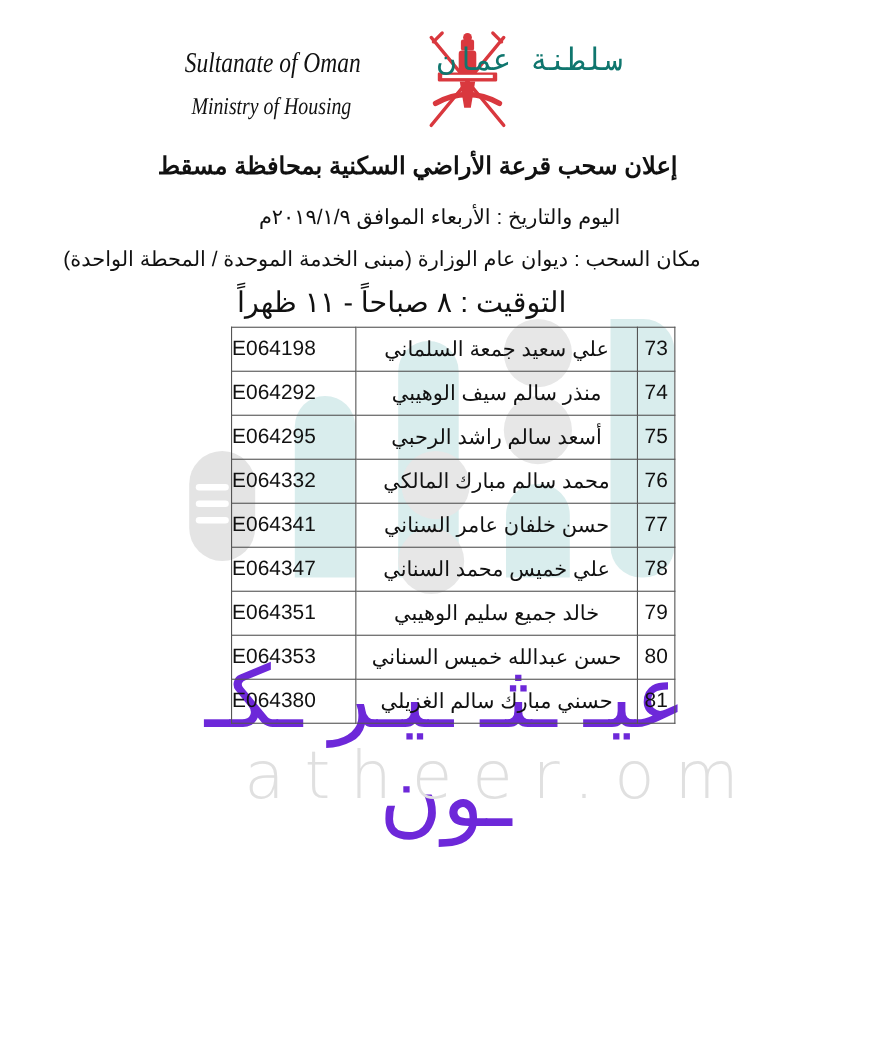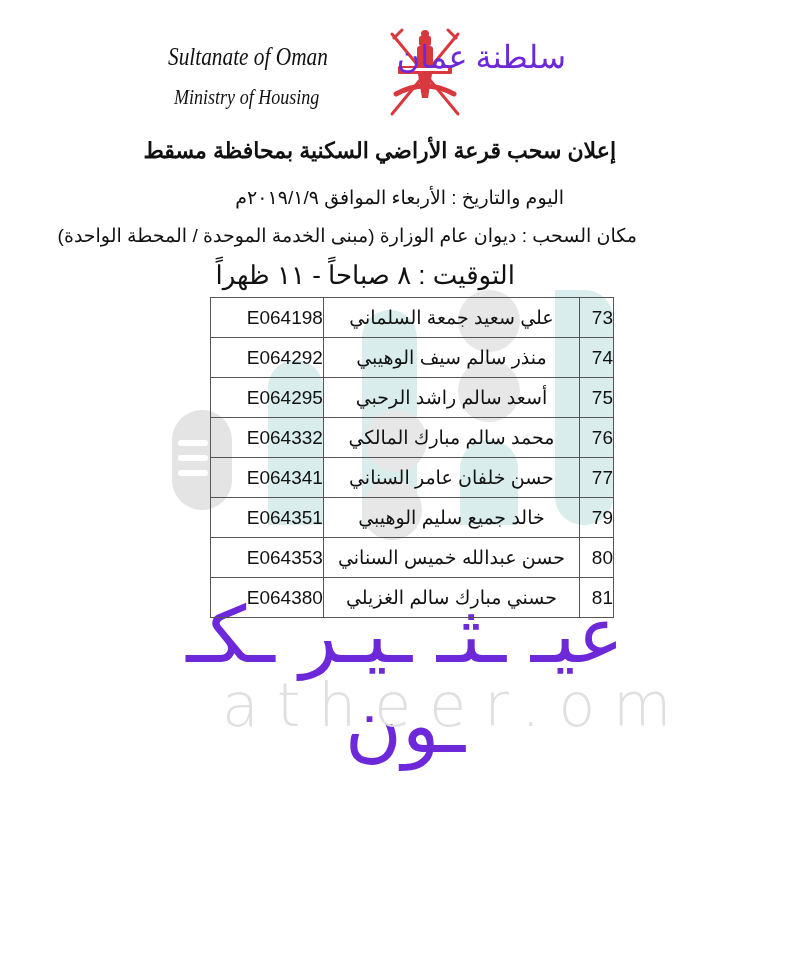--- a/index.html
+++ b/index.html
@@ -13,36 +13,36 @@
     .wm-pill { background: #e4e4e4; border-radius: 60px; }
     .wm-stripe { background: #ffffff; border-radius: 6px; }
     .wm-text { color: #e0e0e0; font-family: "DejaVu Sans", sans-serif; font-weight: 300; letter-spacing: 18px; }
     .wm-arabic { color: #6d28d9; font-family: "DejaVu Sans", sans-serif; letter-spacing: 6px; }
 
     
     .header { position: absolute; top: 28px; left: 0; width: 736px; height: 95px; }
     .en-title { position: absolute; left: 168px; top: 14px; font-family: "Liberation Serif", serif; font-style: italic; font-size: 26px; color: #111; transform: scaleX(0.82); transform-origin: left; }
     .en-sub { position: absolute; left: 174px; top: 56px; font-family: "Liberation Serif", serif; font-style: italic; font-size: 22px; color: #111; transform: scaleX(0.82); transform-origin: left; }
     .emblem { position: absolute; left: 384px; top: 0; width: 82px; height: 92px; }
-    .ar-title { position: absolute; right: 170px; top: 10px; font-family: Liberation Serif, serif; font-size: 32px; color: #6d28d9; direction: rtl; }
+    .ar-title { position: absolute; right: 170px; top: 10px; font-family: Liberation Mono, monospace; font-size: 28px; color: #0f766e; direction: rtl; }
     .ar-sub { position: absolute; right: 170px; top: 52px; font-family: "DejaVu Serif", serif; font-size: 28px; color: #111; direction: rtl; }
 
     
     .announce { position: absolute; top: 138px; left: 0; width: 800px; direction: rtl; }
     .headline { position: absolute; right: 184px; top: 0; font-weight: bold; font-size: 22px; white-space: nowrap; }
     .line1 { position: absolute; right: 236px; top: 48px; font-size: 19px; white-space: nowrap; }
     .line2 { position: absolute; right: 163px; top: 86px; font-size: 19px; white-space: nowrap; text-align: right; }
     .line3 { position: absolute; right: 285px; top: 122px; font-size: 26px; white-space: nowrap; }
 
     
     .tbl { position: absolute; left: 210px; top: 297px; width: 404px; border-collapse: collapse; }
     .tbl td { border: 1.5px solid #555; height: 40px; font-size: 19px; vertical-align: middle; }
-    .c-code { width: 113px; text-align: right; }
+    .c-code { width: 113px; text-align: left; }
     .c-name { width: 257px; text-align: center; direction: rtl; }
-    .c-num { width: 34px; text-align: right; }
+    .c-num { width: 34px; text-align: center; }
   </style>
 </head>
 <body>
 
 <div class="wm" style="left:0;top:0;width:800px;height:959px;">
   <div class="wm wm-pill" style="left:172px;top:410px;width:60px;height:100px;"></div>
   <div class="wm wm-stripe" style="left:178px;top:440px;width:30px;height:6px;"></div>
   <div class="wm wm-stripe" style="left:178px;top:455px;width:30px;height:6px;"></div>
   <div class="wm wm-stripe" style="left:178px;top:470px;width:30px;height:6px;"></div>
   <div class="wm wm-bar" style="left:268px;top:360px;width:55px;height:165px;"></div>
@@ -108,20 +108,25 @@
       <td class="c-code">E064332</td>
       <td class="c-name">محمد سالم مبارك المالكي</td>
       <td class="c-num">76</td>
     </tr>
     <tr>
       <td class="c-code">E064341</td>
       <td class="c-name">حسن خلفان عامر السناني</td>
       <td class="c-num">77</td>
     </tr>
     <tr>
+      <td class="c-code">E064347</td>
+      <td class="c-name">علي خميس محمد السناني</td>
+      <td class="c-num">78</td>
+    </tr>
+    <tr>
       <td class="c-code">E064351</td>
       <td class="c-name">خالد جميع سليم الوهيبي</td>
       <td class="c-num">79</td>
     </tr>
     <tr>
       <td class="c-code">E064353</td>
       <td class="c-name">حسن عبدالله خميس السناني</td>
       <td class="c-num">80</td>
     </tr>
     <tr>

